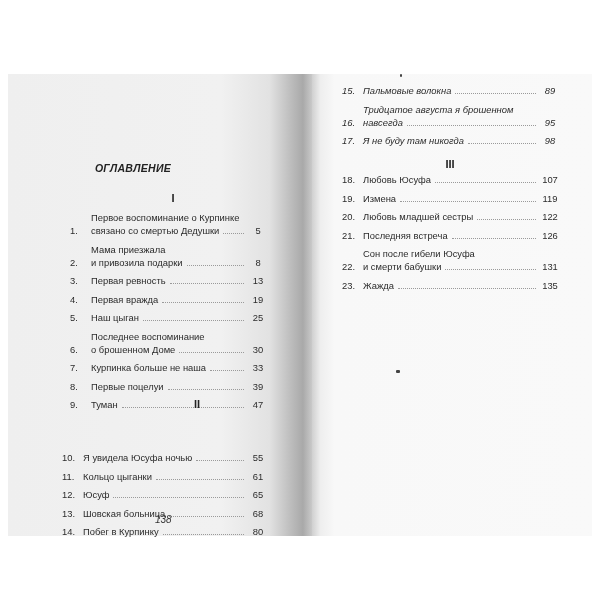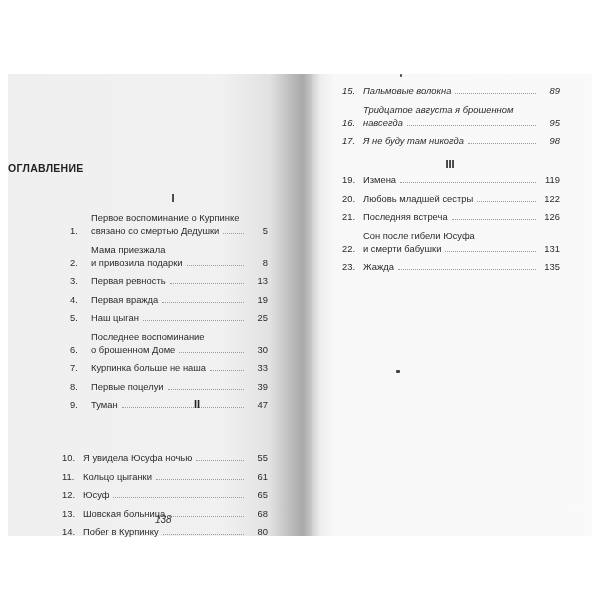--- a/index.html
+++ b/index.html
@@ -3,31 +3,31 @@
 <meta charset="utf-8">
 <style>
   html, body { margin:0; padding:0; }
   body { width:600px; height:600px; background:#ffffff; position:relative; overflow:hidden;
          font-family:"Liberation Sans", "DejaVu Sans", sans-serif; color:#2a2a2a; }
   .scan { position:absolute; left:8px; top:74px; width:584px; height:462px; }
   .page-left { position:absolute; left:0; top:0; width:304px; height:100%;
     background:linear-gradient(to right, #efefef 0%, #f1f1f1 70%, #e2e2e2 86%, #bdbdbd 93%, #a9a9a9 97%, #c9c9c9 100%); }
   .page-right { position:absolute; left:304px; top:0; width:280px; height:100%;
     background:linear-gradient(to right, #d0d0d0 0%, #eeeeee 3%, #f8f8f8 8%, #f9f9f9 100%); }
-  .title { position:absolute; left:0; width:250px; top:88px;
-    font-weight:bold; font-size:10.5px; letter-spacing:0.3px; color:#222; }
+  .title { position:absolute; left:0; width:250px; text-align:center; top:88px;
+    font-weight:bold; font-style:italic; font-size:10.5px; letter-spacing:0.3px; color:#222; }
   .part { position:absolute; font-weight:bold; font-size:11px; color:#222; text-align:center; }
   .toc { position:absolute; font-size:9.4px; line-height:13px; color:#2b2b2b; }
   .entry { position:relative; display:flex; align-items:flex-end; margin-bottom:5.5px; }
   .num { width:21px; flex:none; }
   .body { flex:1; display:flex; flex-direction:column; }
   .lastline { display:flex; align-items:flex-end; }
   .txt { white-space:nowrap; }
   .dots { flex:1; border-bottom:1.3px dotted #9a9a9a; margin:0 4px 3px 4px; min-width:8px; }
-  .pg { flex:none; width:20px; text-align:right; }
+  .pg { flex:none; width:20px; text-align:center; }
   .folio { position:absolute; font-style:italic; font-size:10px; color:#333; }
   .mark { position:absolute; width:3px; height:3px; background:#444; border-radius:1px; }
 </style>
 </head>
 <body>
 
 <div class="scan">
 
   <div class="page-left">
     <div class="title">ОГЛАВЛЕНИЕ</div>
@@ -218,20 +218,30 @@
               <span class="dots"></span>
               <span class="pg">98</span>
             </div>
           </div>
         </div>
       </div>
 
     <div class="part" style="left:118px;width:40px;top:84px;">III</div>
     <div class="toc" style="left:30px;top:99px;width:218px;">
         <div class="entry">
+          <span class="num">18.</span>
+          <div class="body">
+            <div class="lastline">
+              <span class="txt">Любовь Юсуфа</span>
+              <span class="dots"></span>
+              <span class="pg">107</span>
+            </div>
+          </div>
+        </div>
+        <div class="entry">
           <span class="num">19.</span>
           <div class="body">
             <div class="lastline">
               <span class="txt">Измена</span>
               <span class="dots"></span>
               <span class="pg">119</span>
             </div>
           </div>
         </div>
         <div class="entry">

